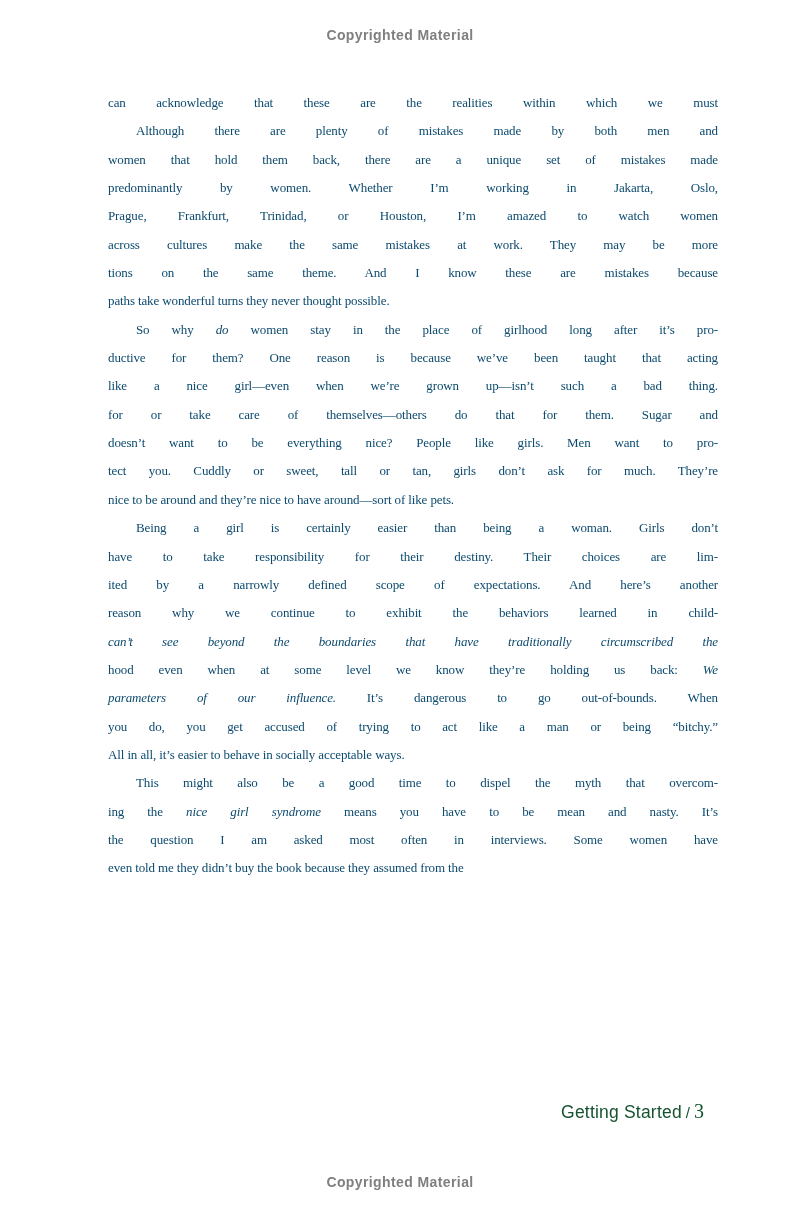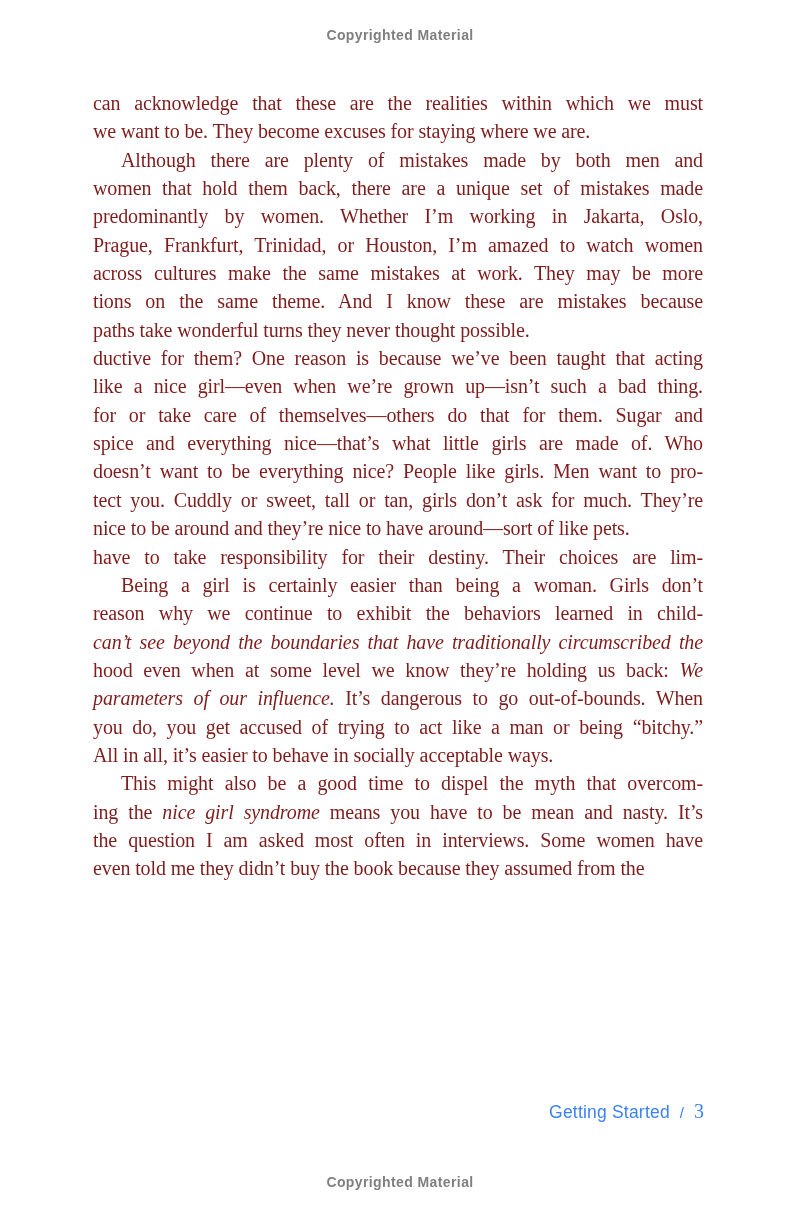--- a/index.html
+++ b/index.html
@@ -20,44 +20,44 @@
     font-family: "Liberation Sans", sans-serif;
     font-weight: bold;
     font-size: 14px;
     color: #7f7f7f;
     letter-spacing: 0.4px;
   }
   .notice-top { top: 27px; }
   .notice-bottom { top: 1174px; }
   .body-text {
     position: absolute;
-    left: 93px;
+    left: 108px;
     top: 89px;
     width: 610px;
-    color: #7f1d1d;
-    font-size: 20px;
+    color: #0c4a6e;
+    font-size: 13px;
     line-height: 28.35px;
     letter-spacing: -0.12px;
   }
   .line {
     text-align: justify;
     text-align-last: justify;
     white-space: normal;
   }
   .line.para-end { text-align-last: left; }
   .line.indent { text-indent: 28px; }
   .line em { font-style: italic; }
   .running-footer {
     position: absolute;
     top: 1100px;
     right: 96px;
     display: flex;
     align-items: baseline;
-    gap: 10px;
-    color: #3b82f6;
+    gap: 4px;
+    color: #14532d;
   }
   .footer-section {
     font-family: "Liberation Sans", sans-serif;
     font-size: 17.5px;
     letter-spacing: 0.2px;
   }
   .footer-sep {
     font-family: "Liberation Sans", sans-serif;
     font-size: 15px;
   }
@@ -67,37 +67,37 @@
   }
 </style>
 </head>
 <body>
 
 <div class="page">
   <div class="notice notice-top">Copyrighted Material</div>
 
   <div class="body-text" id="body-text">
       <div class="line"><span>can acknowledge that these are the realities within which we must</span></div>
-      <div class="line para-end"><span>we want to be. They become excuses for staying where we are.</span></div>
       <div class="line indent"><span>Although there are plenty of mistakes made by both men and</span></div>
       <div class="line"><span>women that hold them back, there are a unique set of mistakes made</span></div>
       <div class="line"><span>predominantly by women. Whether I’m working in Jakarta, Oslo,</span></div>
       <div class="line"><span>Prague, Frankfurt, Trinidad, or Houston, I’m amazed to watch women</span></div>
       <div class="line"><span>across cultures make the same mistakes at work. They may be more</span></div>
       <div class="line"><span>tions on the same theme. And I know these are mistakes because</span></div>
       <div class="line para-end"><span>paths take wonderful turns they never thought possible.</span></div>
+      <div class="line indent"><span>So why </span><em>do</em><span> women stay in the place of girlhood long after it’s pro-</span></div>
       <div class="line"><span>ductive for them? One reason is because we’ve been taught that acting</span></div>
       <div class="line"><span>like a nice girl—even when we’re grown up—isn’t such a bad thing.</span></div>
       <div class="line"><span>for or take care of themselves—others do that for them. Sugar and</span></div>
-      <div class="line"><span>spice and everything nice—that’s what little girls are made of. Who</span></div>
       <div class="line"><span>doesn’t want to be everything nice? People like girls. Men want to pro-</span></div>
       <div class="line"><span>tect you. Cuddly or sweet, tall or tan, girls don’t ask for much. They’re</span></div>
       <div class="line para-end"><span>nice to be around and they’re nice to have around—sort of like pets.</span></div>
+      <div class="line indent"><span>Being a girl is certainly easier than being a woman. Girls don’t</span></div>
       <div class="line"><span>have to take responsibility for their destiny. Their choices are lim-</span></div>
-      <div class="line indent"><span>Being a girl is certainly easier than being a woman. Girls don’t</span></div>
+      <div class="line"><span>ited by a narrowly defined scope of expectations. And here’s another</span></div>
       <div class="line"><span>reason why we continue to exhibit the behaviors learned in child-</span></div>
       <div class="line"><em>can’t see beyond the boundaries that have traditionally circumscribed the</em></div>
       <div class="line"><span>hood even when at some level we know they’re holding us back: </span><em>We</em></div>
       <div class="line"><em>parameters of our influence.</em><span> It’s dangerous to go out-of-bounds. When</span></div>
       <div class="line"><span>you do, you get accused of trying to act like a man or being “bitchy.”</span></div>
       <div class="line para-end"><span>All in all, it’s easier to behave in socially acceptable ways.</span></div>
       <div class="line indent"><span>This might also be a good time to dispel the myth that overcom-</span></div>
       <div class="line"><span>ing the </span><em>nice girl syndrome</em><span> means you have to be mean and nasty. It’s</span></div>
       <div class="line"><span>the question I am asked most often in interviews. Some women have</span></div>
       <div class="line para-end"><span>even told me they didn’t buy the book because they assumed from the</span></div>

